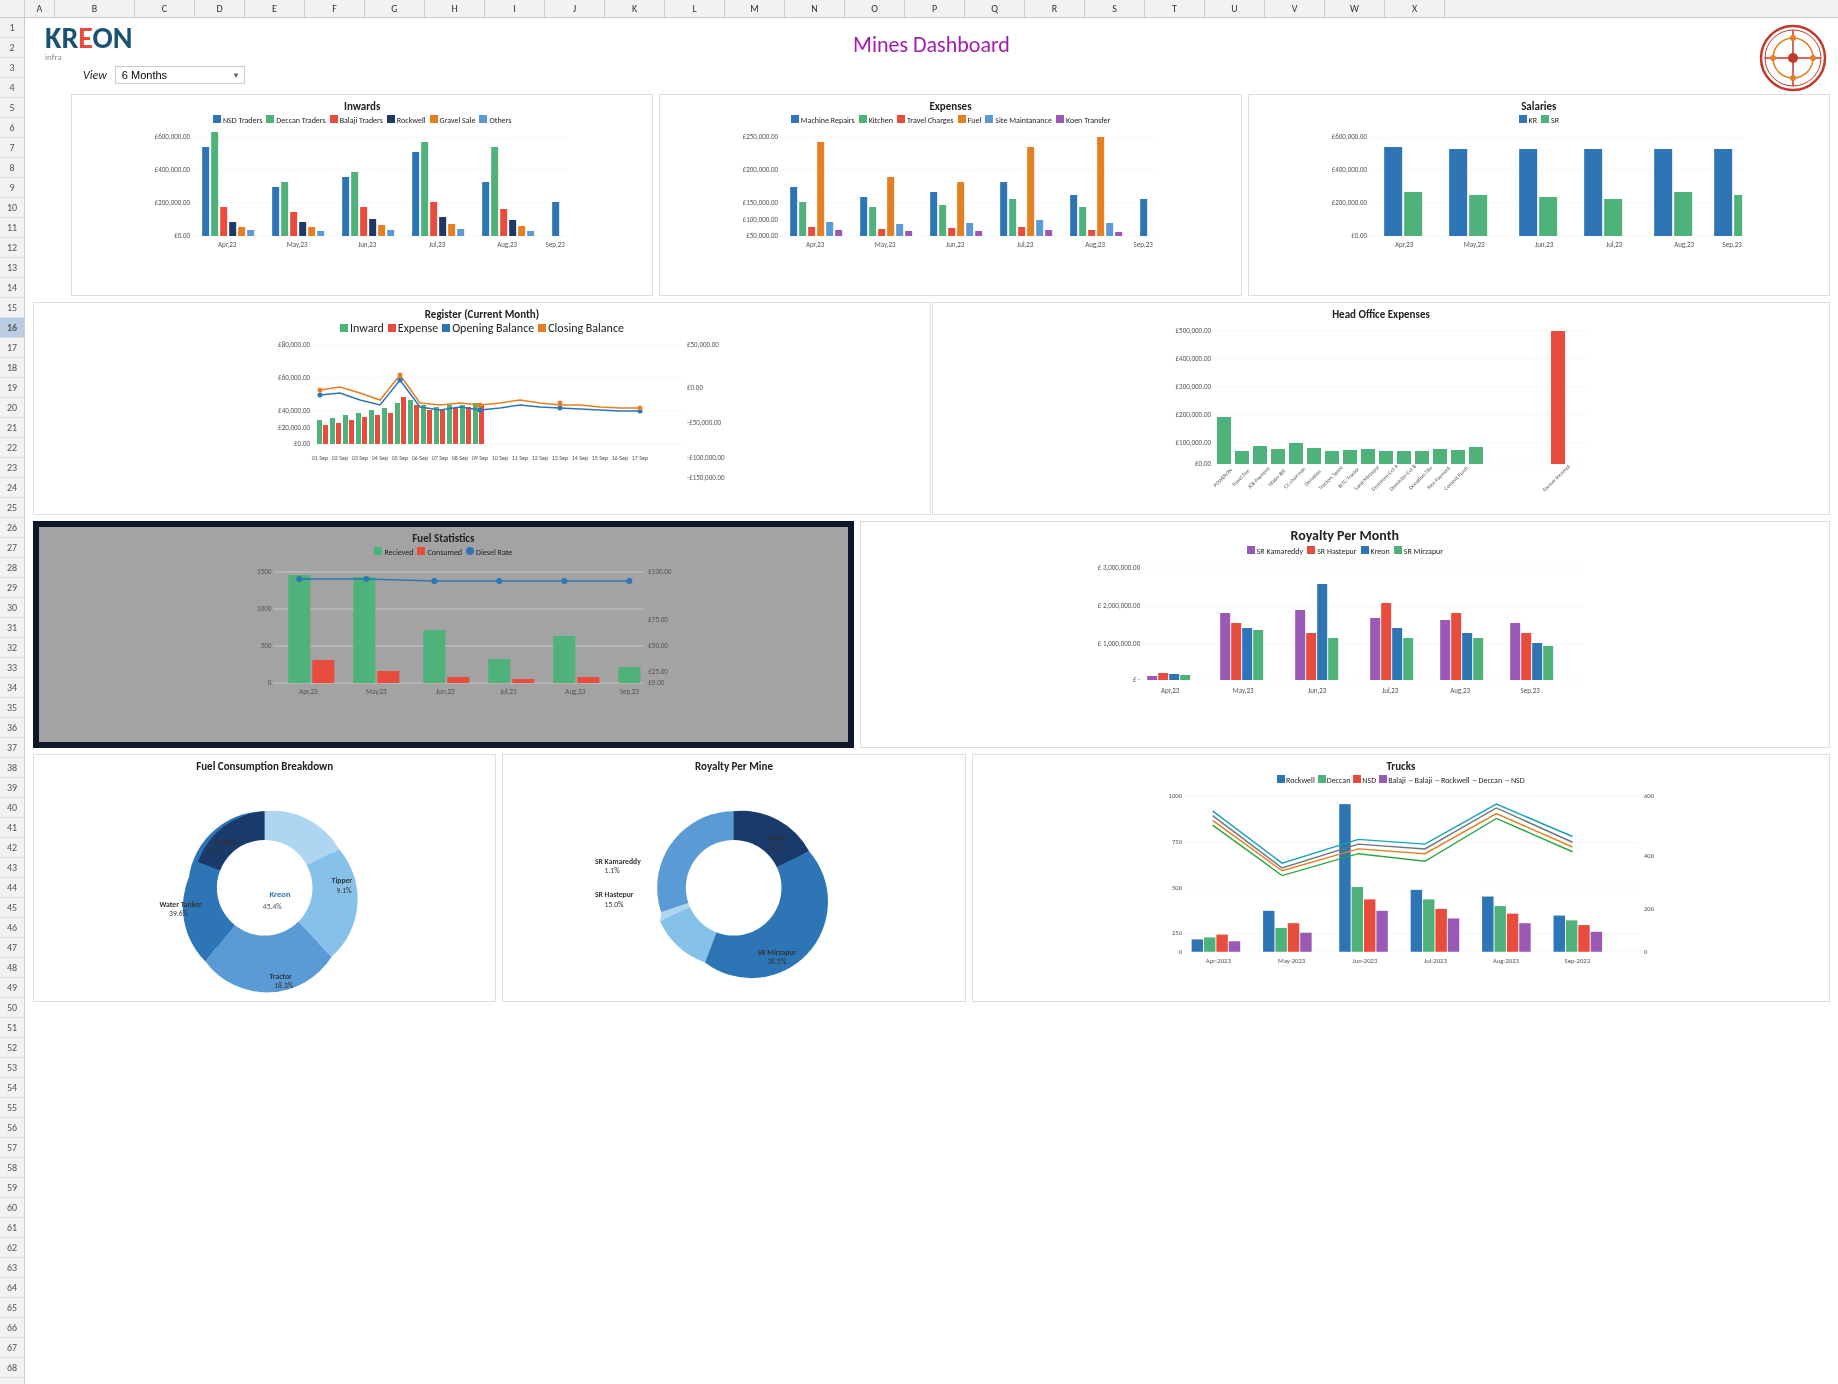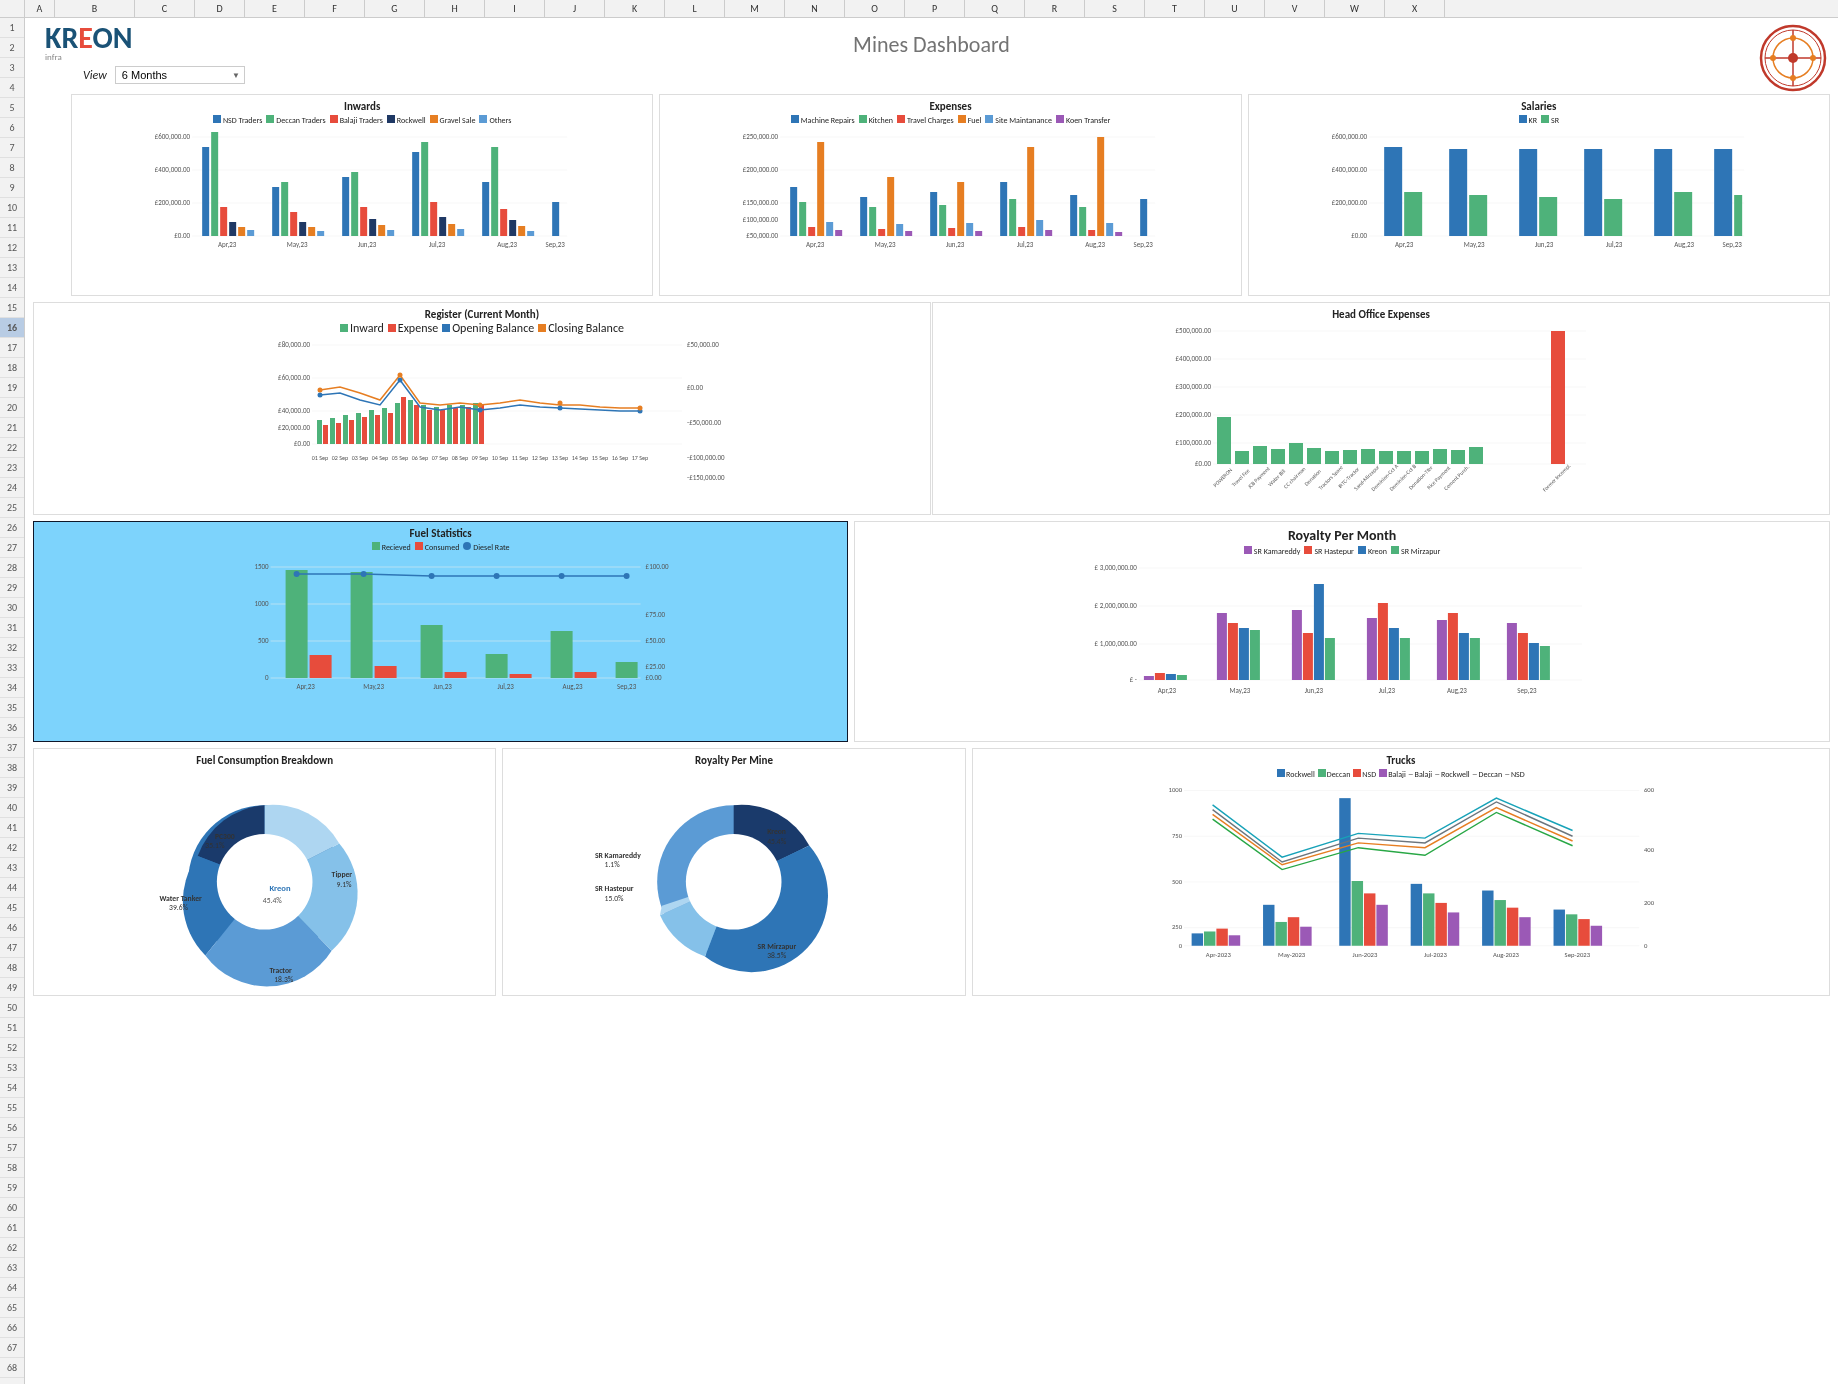--- a/index.html
+++ b/index.html
@@ -150,21 +150,21 @@
           <line x1="7" y1="35" x2="63" y2="35" stroke="#c0392b" stroke-width="1.5"></line>
 
           <circle cx="35" cy="15" r="3" fill="#e67e22"></circle>
           <circle cx="35" cy="55" r="3" fill="#e67e22"></circle>
           <circle cx="15" cy="35" r="3" fill="#e67e22"></circle>
           <circle cx="55" cy="35" r="3" fill="#e67e22"></circle>
           <circle cx="35" cy="35" r="5" fill="#c0392b"></circle>
         </svg>
       </div>
 
-      <div style="text-align:center; font-size:22px; font-weight:400; color:#737373; margin-bottom:8px; margin-top:5px;">Mines Dashboard</div>
+      <div style="text-align:center; font-size:22px; font-weight:400; color:#a21caf; margin-bottom:8px; margin-top:5px;">Mines Dashboard</div>
 
       <div style="display:flex; align-items:center; gap:8px; margin-bottom:10px; margin-left:50px;">
         <span style="font-size:12px;font-style:italic;">View</span>
         <div class="view-dropdown-wrapper">
           <select class="view-dropdown">
             <option>6 Months</option>
             <option>3 Months</option>
             <option>12 Months</option>
           </select>
         </div>
@@ -488,21 +488,21 @@
             <text x="251" y="158" font-size="5.5" text-anchor="middle" transform="rotate(-45,251,158)" fill="#555">Donation-Tfer</text>
             <text x="269" y="158" font-size="5.5" text-anchor="middle" transform="rotate(-45,269,158)" fill="#555">Rice Payment</text>
             <text x="287" y="158" font-size="5.5" text-anchor="middle" transform="rotate(-45,287,158)" fill="#555">Cement Purch.</text>
             <text x="387" y="158" font-size="5.5" text-anchor="middle" transform="rotate(-45,387,158)" fill="#555">Former Incompl.</text>
           </svg>
         </div>
       </div>
 
       <div style="display:flex; gap:6px; margin-bottom:6px;">
 
-        <div style="flex:1; border:1px solid #0f172a; padding:5px; background:#7dd3fc;">
+        <div style="flex:1; border:6px solid #0f172a; padding:5px; background:#a3a3a3;">
           <div style="text-align:center; font-size:11px; font-weight:700;">Fuel Statistics</div>
           <div style="display:flex; flex-wrap:wrap; gap:4px; justify-content:center; margin:2px 0; font-size:8px;">
             <span><span style="display:inline-block;width:8px;height:8px;background:#4eb27a;margin-right:2px;"></span>Recieved</span>
             <span><span style="display:inline-block;width:8px;height:8px;background:#e74c3c;margin-right:2px;"></span>Consumed</span>
             <span><span style="display:inline-block;width:8px;height:8px;background:#2e75b6;border-radius:50%;margin-right:2px;"></span>Diesel Rate</span>
           </div>
           <svg width="100%" height="175" viewBox="0 0 420 175">
             <text x="38" y="15" font-size="7" text-anchor="end" fill="#555">1500</text>
             <text x="38" y="52" font-size="7" text-anchor="end" fill="#555">1000</text>
             <text x="38" y="89" font-size="7" text-anchor="end" fill="#555">500</text>

